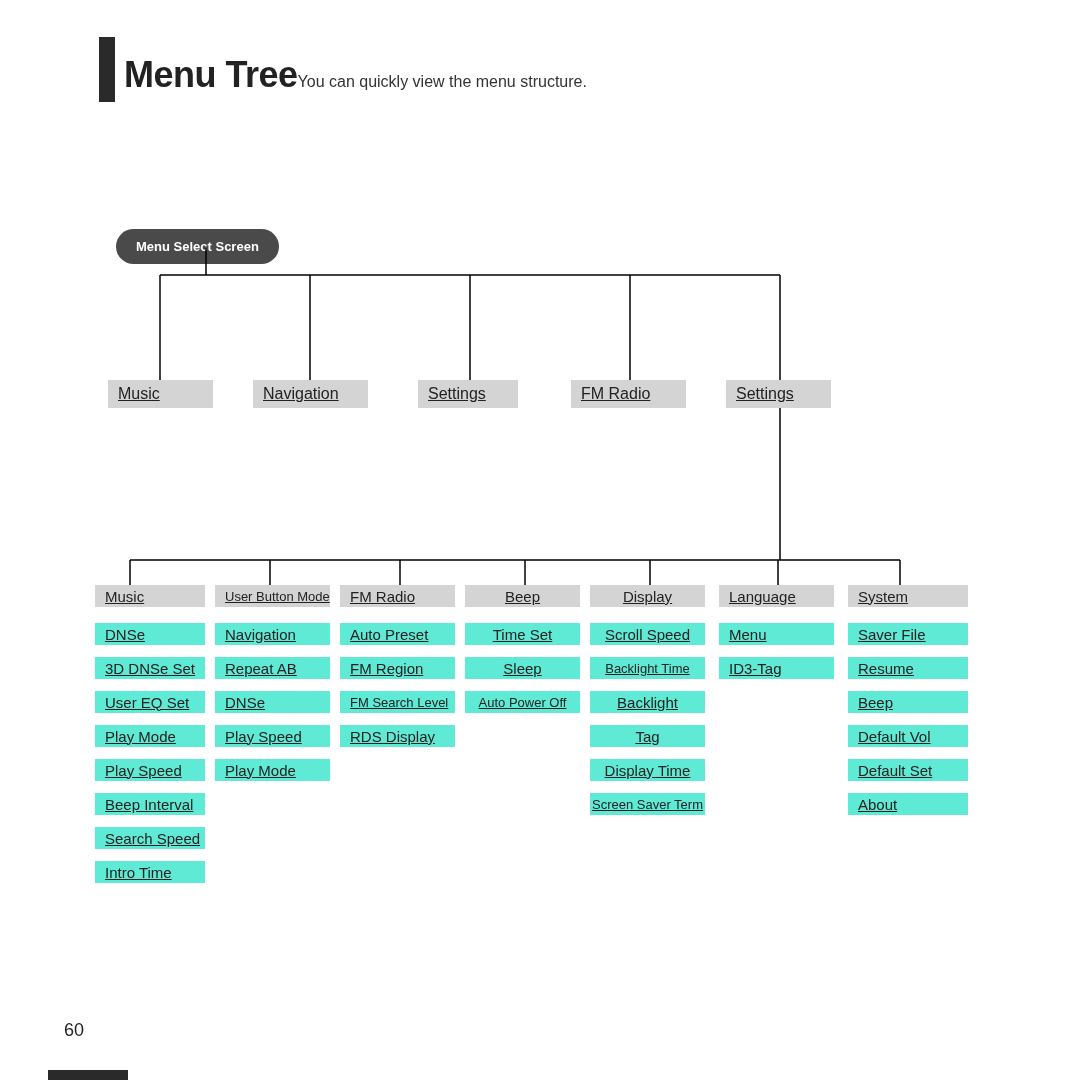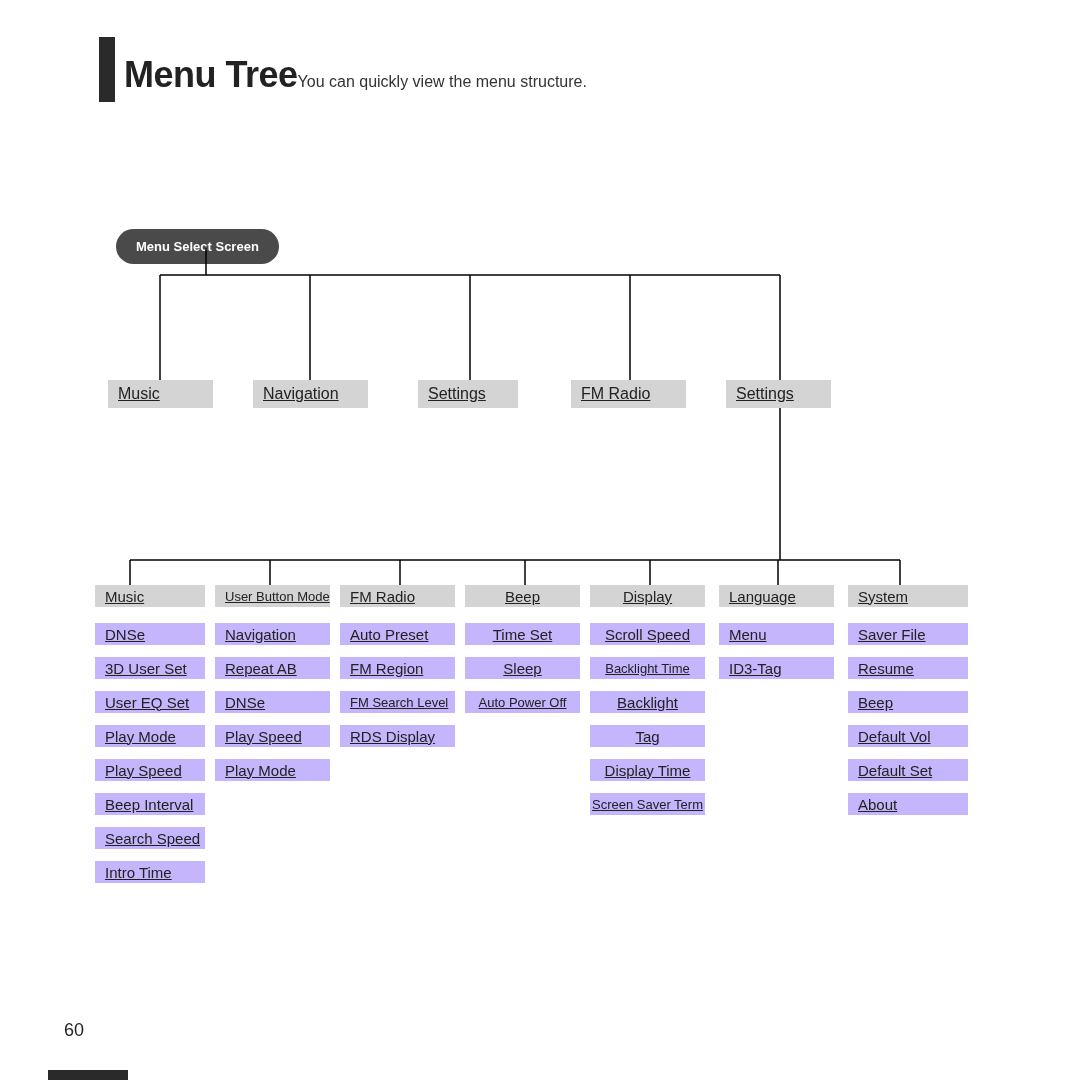--- a/index.html
+++ b/index.html
@@ -52,21 +52,21 @@
     height: 28px;
     top: 380px;
   }
   .level2-head {
     background: #d4d4d4;
     height: 22px;
     top: 585px;
     font-size: 15px;
   }
   .level2-item {
-    background: #c4b5fd;
+    background: #5eead4;
     height: 22px;
     font-size: 15px;
   }
   .small-text { font-size: 13px; }
   .page-num {
     position: absolute;
     left: 64px; top: 1020px;
     font-size: 18px;
   }
   .footer-bar {
@@ -128,21 +128,21 @@
 
   <div class="level2-head" style="left:95px;width:110px">Music</div>
   <div class="level2-head small-text" style="left:215px;width:115px">User Button Mode</div>
   <div class="level2-head" style="left:340px;width:115px">FM Radio</div>
   <div class="level2-head" style="left:465px;width:115px;justify-content:center">Beep</div>
   <div class="level2-head" style="left:590px;width:115px;justify-content:center">Display</div>
   <div class="level2-head" style="left:719px;width:115px">Language</div>
   <div class="level2-head" style="left:848px;width:120px">System</div>
 
   <div class="level2-item" style="left:95px;top:623px;width:110px">DNSe</div>
-  <div class="level2-item" style="left:95px;top:657px;width:110px">3D User Set</div>
+  <div class="level2-item" style="left:95px;top:657px;width:110px">3D DNSe Set</div>
   <div class="level2-item" style="left:95px;top:691px;width:110px">User EQ Set</div>
   <div class="level2-item" style="left:95px;top:725px;width:110px">Play Mode</div>
   <div class="level2-item" style="left:95px;top:759px;width:110px">Play Speed</div>
   <div class="level2-item" style="left:95px;top:793px;width:110px">Beep Interval</div>
   <div class="level2-item" style="left:95px;top:827px;width:110px">Search Speed</div>
   <div class="level2-item" style="left:95px;top:861px;width:110px">Intro Time</div>
 
   <div class="level2-item" style="left:215px;top:623px;width:115px">Navigation</div>
   <div class="level2-item" style="left:215px;top:657px;width:115px">Repeat AB</div>
   <div class="level2-item" style="left:215px;top:691px;width:115px">DNSe</div>

